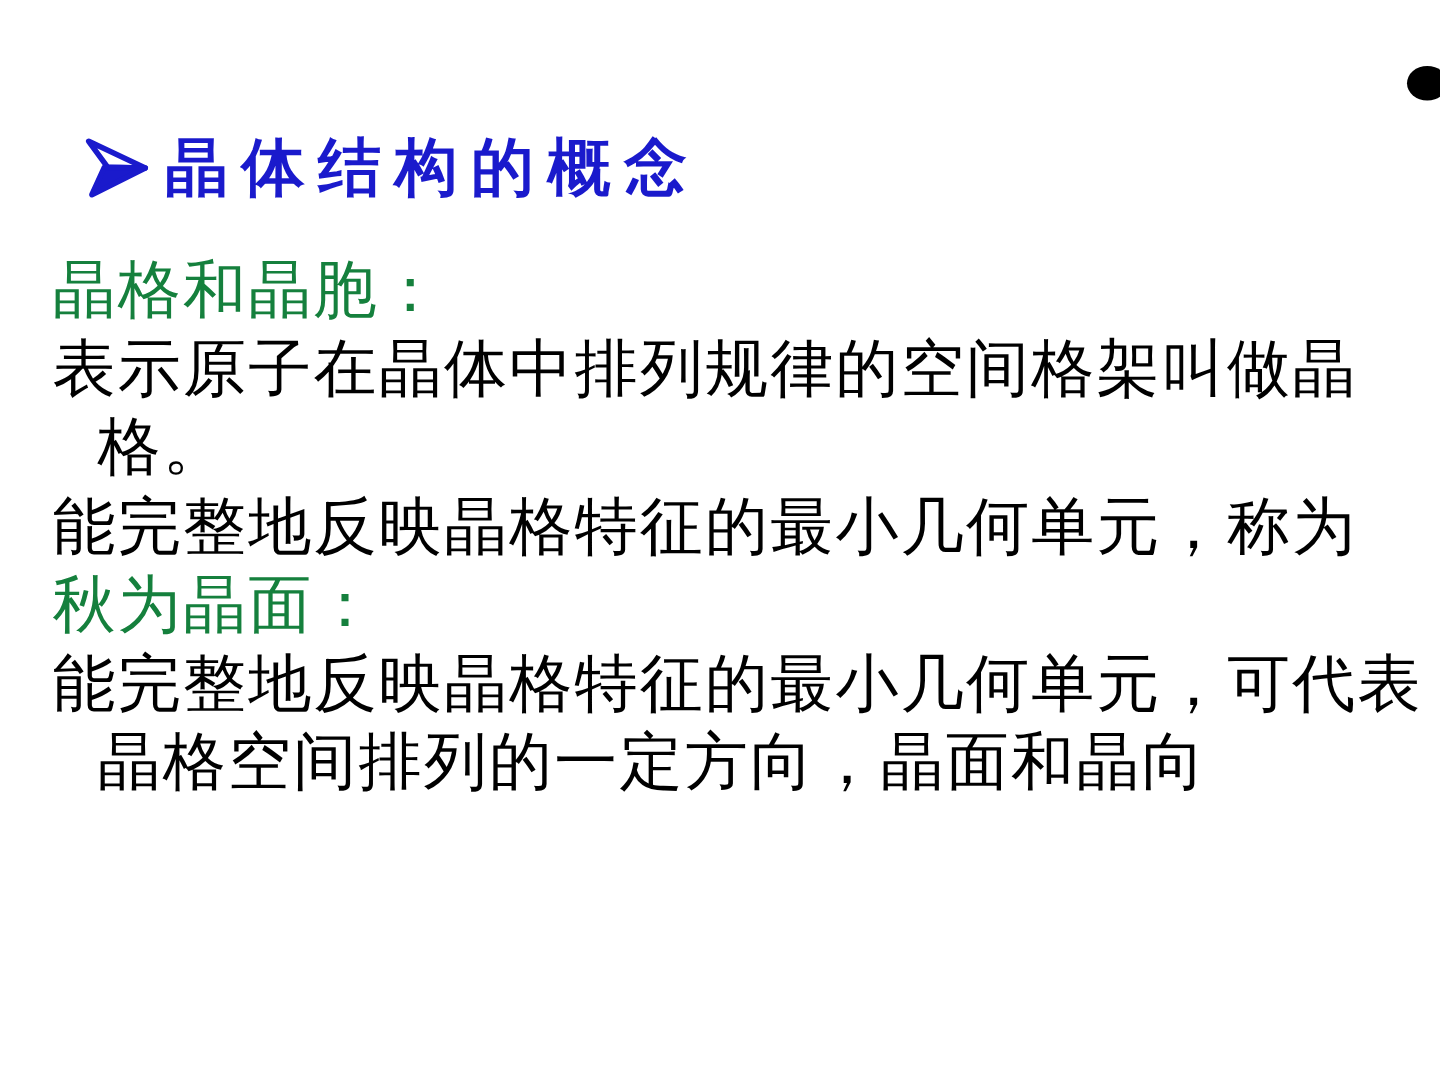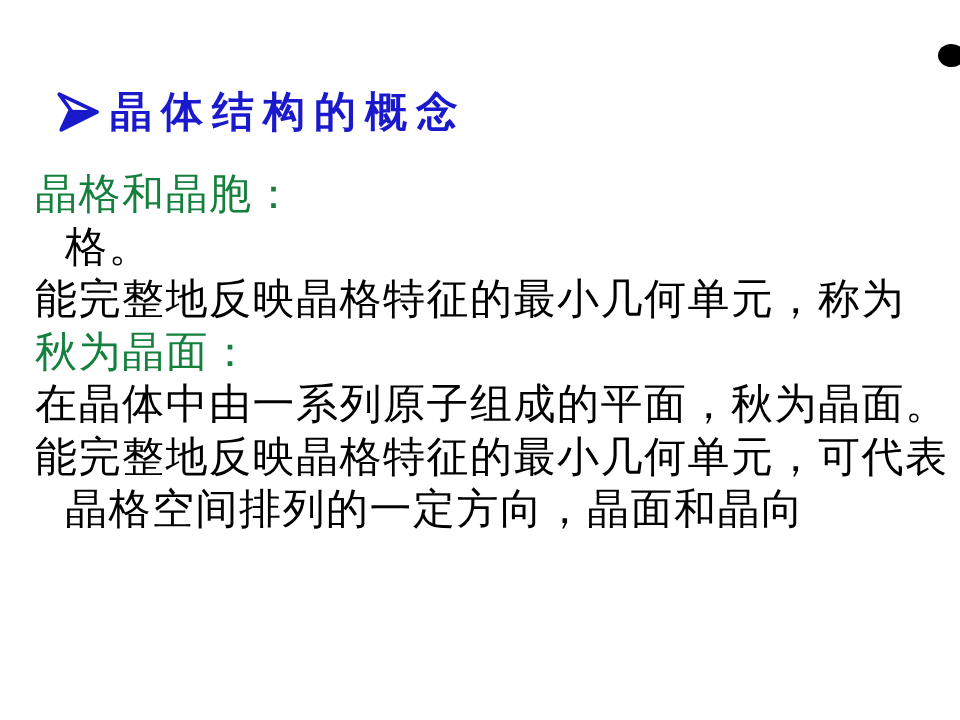--- a/index.html
+++ b/index.html
@@ -84,21 +84,21 @@
       <svg viewBox="0 0 42 42" xmlns="http://www.w3.org/2000/svg" aria-hidden="true">
         <polygon points="3,4 39,21 15,20.5" fill="#ffffff" stroke="#1a1acc" stroke-width="3.5" stroke-linejoin="round"></polygon>
         <polygon points="13,20.5 39,21 5,38" fill="#1a1acc" stroke="#1a1acc" stroke-width="3.5" stroke-linejoin="round"></polygon>
       </svg>
     </span>
     <h1 class="title">晶体结构的概念</h1>
   </div>
 
   <div class="content">
     <div class="line heading">晶格和晶胞：</div>
+    <div class="line">表示原子在晶体中排列规律的空间格架叫做晶</div>
     <div class="line indent">格。</div>
     <div class="line">能完整地反映晶格特征的最小几何单元，称为</div>
     <div class="line heading">秋为晶面：</div>
-    <div class="line">在晶体中由一系列原子组成的平面，秋为晶面。</div>
     <div class="line">能完整地反映晶格特征的最小几何单元，可代表</div>
     <div class="line indent">晶格空间排列的一定方向，晶面和晶向</div>
   </div>
 
 </div>
 
 </body></html>

